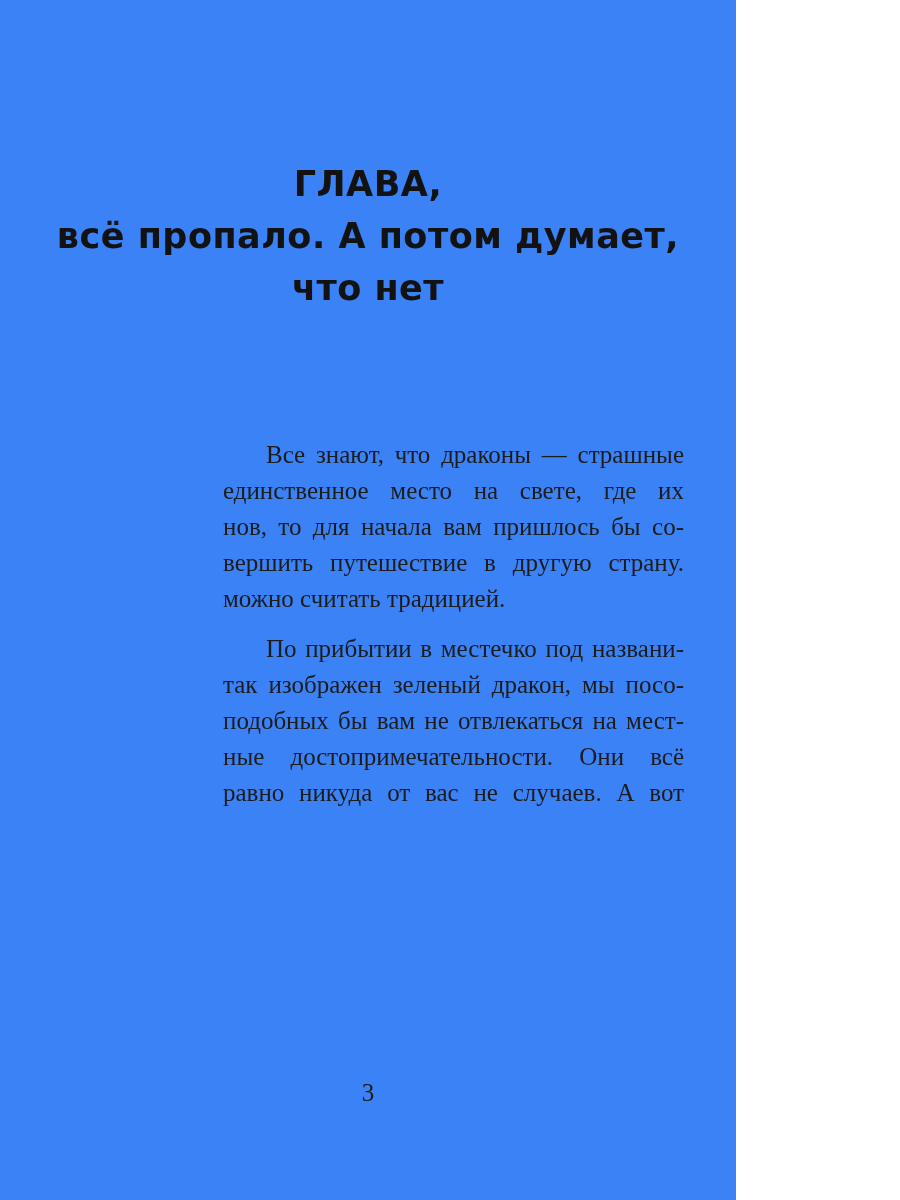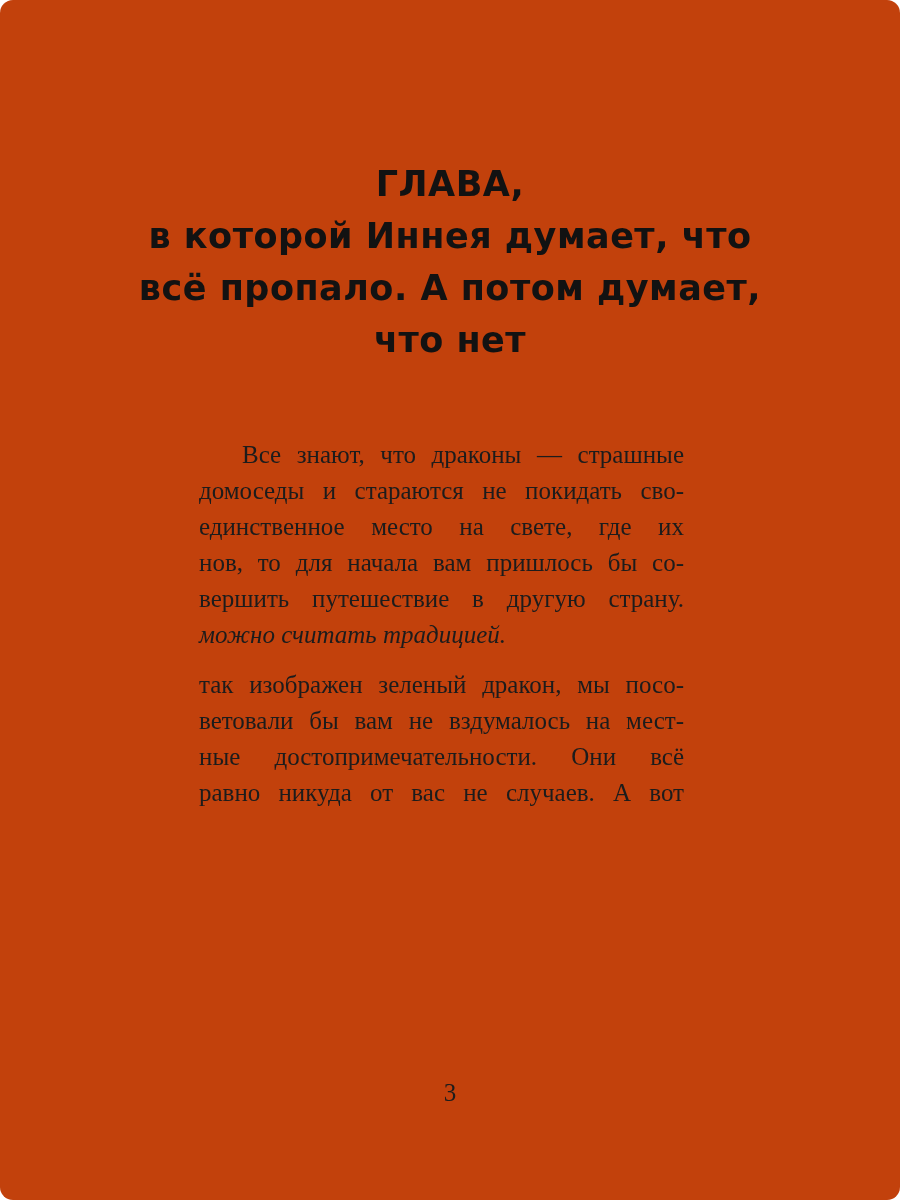--- a/index.html
+++ b/index.html
@@ -3,27 +3,26 @@
 <meta charset="utf-8">
 <style>
   * { margin: 0; padding: 0; box-sizing: border-box; }
 
   html, body {
     background: #ffffff;
   }
 
   .page {
     position: relative;
-    width: 900px;
+    width: 736px;
     height: 1200px;
-    background: #c2410c;
+    background: #3b82f6;
     overflow: hidden;
     font-family: "Liberation Serif", serif;
     color: #1c1c1c;
-    border-radius: 13px;
   }
 
   
   .chapter-heading {
     position: absolute;
     top: 158px;
     left: 0;
     width: 100%;
     text-align: center;
     font-family: "DejaVu Sans", sans-serif;
@@ -47,29 +46,29 @@
   }
 
   .paragraph + .paragraph {
     margin-top: 14px;
   }
 
   .text-line {
     text-align: justify;
     text-align-last: justify;
     white-space: normal;
+    margin-left: 24px;
   }
 
   .text-line.first-line {
     text-indent: 43px;
   }
 
   .text-line.end-left {
     text-align-last: left;
-    font-style: italic;
   }
 
   
   .page-number {
     position: absolute;
     top: 1078px;
     left: 0;
     width: 100%;
     text-align: center;
     font-family: "Liberation Serif", serif;
@@ -78,39 +77,38 @@
     color: #1c1c1c;
   }
 </style>
 </head>
 <body>
 
 <div class="page">
 
   <div class="chapter-heading">
     <div>ГЛАВА,</div>
-    <div>в которой Иннея думает, что</div>
     <div>всё пропало. А потом думает,</div>
     <div>что нет</div>
   </div>
 
   <div class="body-text">
 
     <div class="paragraph">
       <div class="text-line first-line">Все знают, что драконы — страшные</div>
-      <div class="text-line">домоседы и стараются не покидать сво-</div>
       <div class="text-line">единственное место на свете, где их</div>
       <div class="text-line">нов, то для начала вам пришлось бы со-</div>
       <div class="text-line">вершить путешествие в другую страну.</div>
       <div class="text-line end-left">можно считать традицией.</div>
     </div>
 
     <div class="paragraph">
+      <div class="text-line first-line">По прибытии в местечко под названи-</div>
       <div class="text-line">так изображен зеленый дракон, мы посо-</div>
-      <div class="text-line">ветовали бы вам не вздумалось на мест-</div>
+      <div class="text-line">подобных бы вам не отвлекаться на мест-</div>
       <div class="text-line">ные достопримечательности. Они всё</div>
       <div class="text-line">равно никуда от вас не случаев. А вот</div>
     </div>
 
   </div>
 
   <div class="page-number">3</div>
 
 </div>
 

